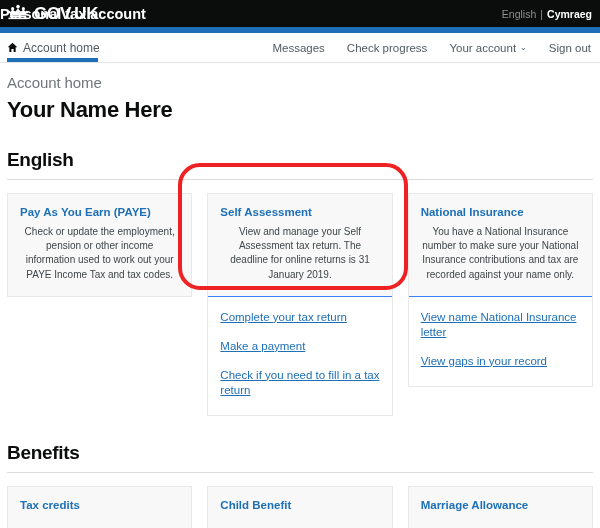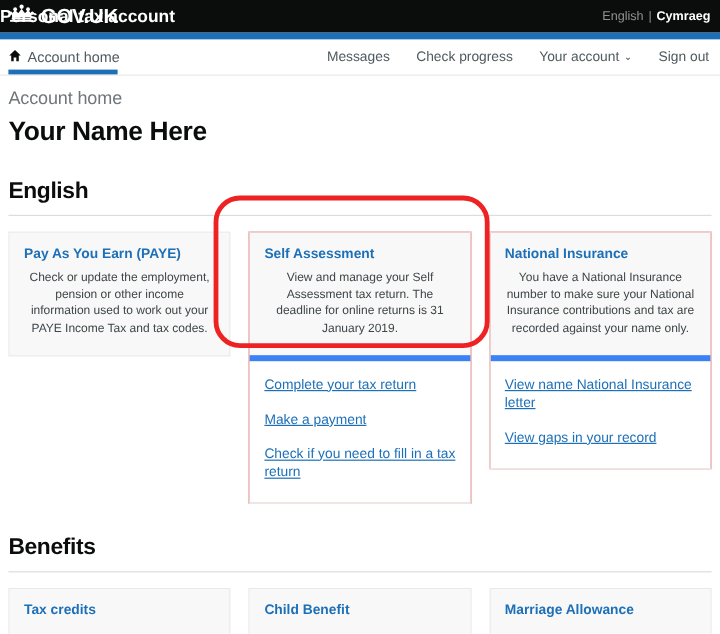--- a/index.html
+++ b/index.html
@@ -117,21 +117,21 @@
 
   .card-row {
     display: flex;
     gap: 15px;
     margin-top: 13px;
     align-items: flex-start;
   }
   .card {
     flex: 1 1 0;
     min-width: 0;
-    background: #ef4444;
+    background: #d946ef;
     border: 1px solid #e8e8e8;
     border-top: none;
     border-left: none;
     border-right: none;
   }
   .card-body {
     background: #f8f8f8;
     padding: 12px 12px 14px 12px;
   }
   .card.tall .card-body { min-height: 96px; }
@@ -143,21 +143,21 @@
   }
   .card-desc {
     font-size: 10px;
     color: #3f4548;
     line-height: 1.42;
     text-align: center;
   }
   .card-links {
     background: #ffffff;
     padding: 6px 12px 10px 12px;
-    border-top: 5px solid #3b82f6;
+    border-top: 1px solid #3b82f6;
     display: flex;
     flex-direction: column;
     gap: 0;
   }
   .card-link {
     font-size: 11.5px;
     color: #1d70b8;
     text-decoration: underline;
     line-height: 1.3;
     padding: 7px 0;

